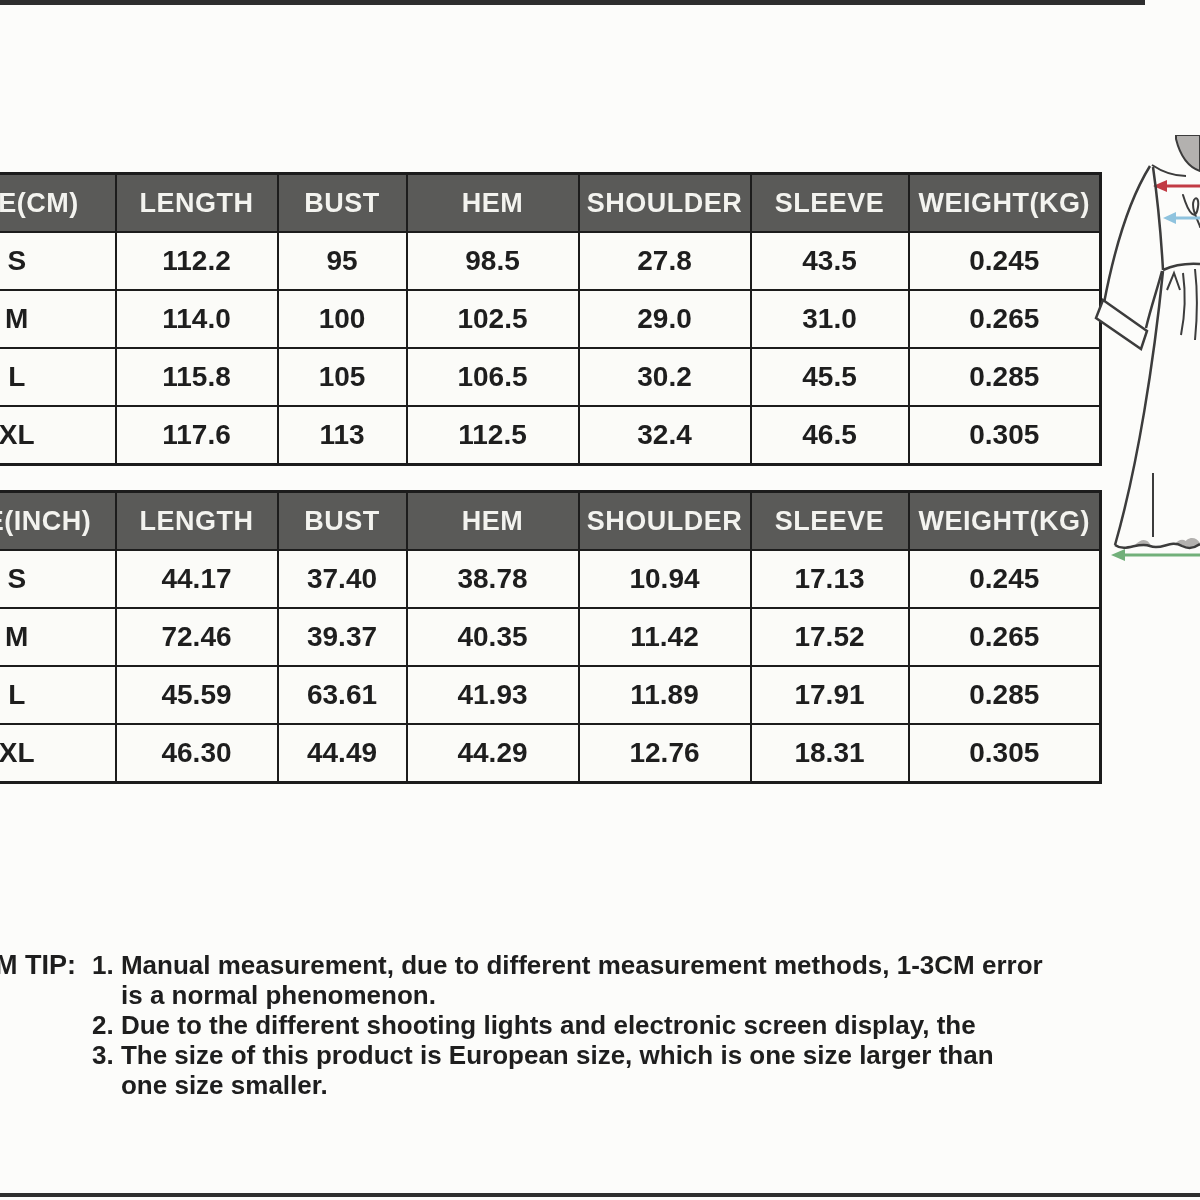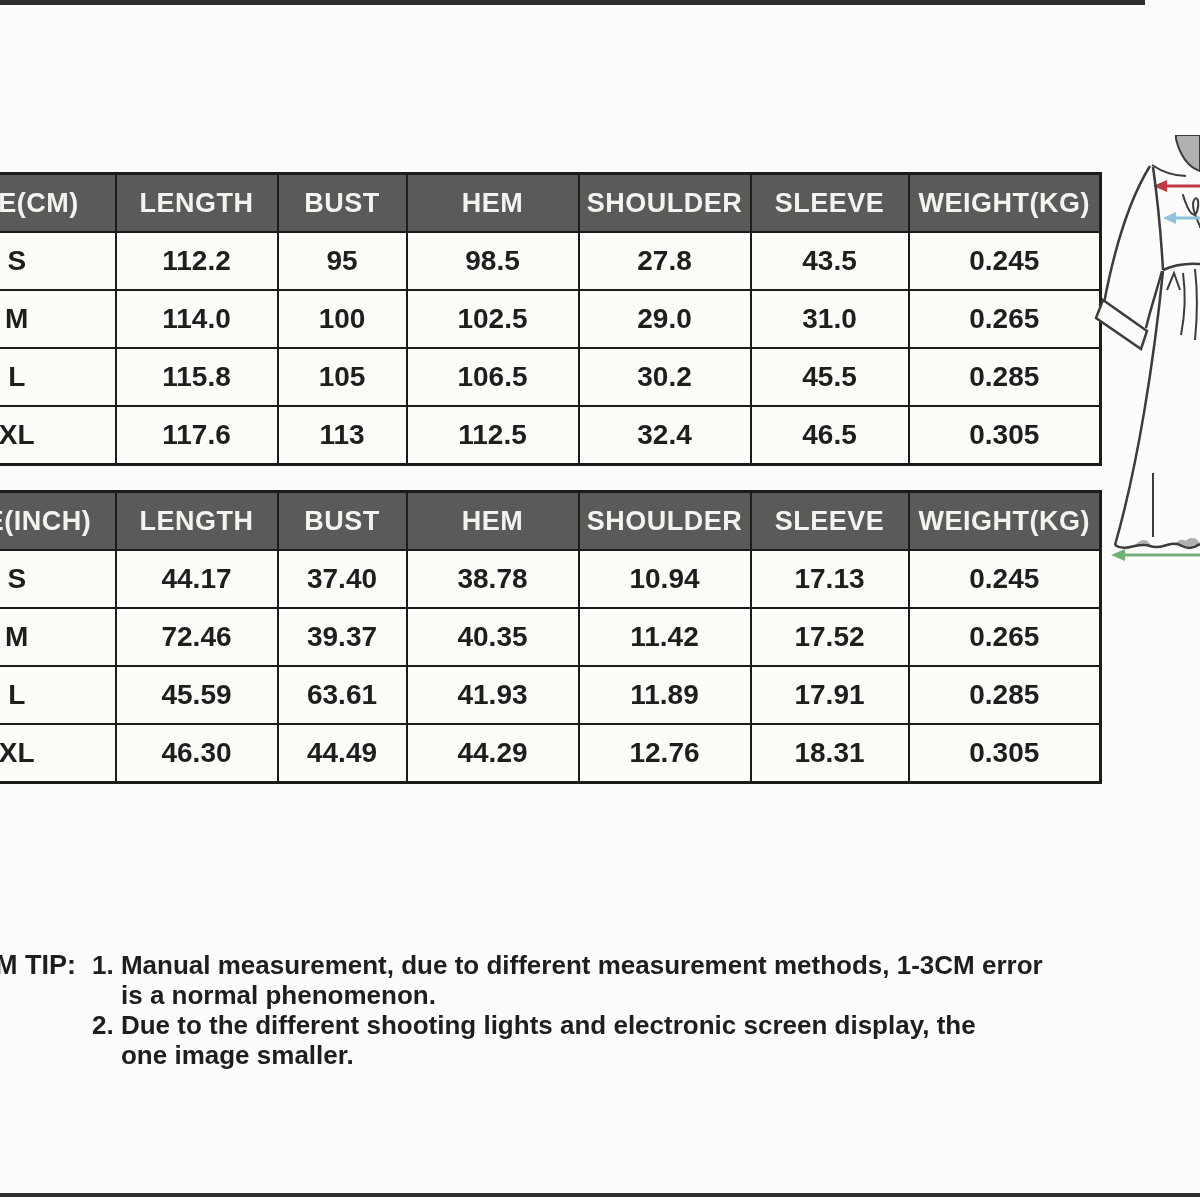--- a/index.html
+++ b/index.html
@@ -214,19 +214,20 @@
       <polygon points="21,420 35,414 35,426" fill="var(--arrow-green)"></polygon>
     </svg>
   </div>
 
   <div class="warm-tip">
     <div class="tip-label">WARM TIP:</div>
     <div class="tip-lines">
         <div class="tip-line">1. Manual measurement, due to different measurement methods, 1-3CM error</div>
         <div class="tip-line cont">is a normal phenomenon.</div>
         <div class="tip-line">2. Due to the different shooting lights and electronic screen display, the</div>
-        <div class="tip-line cont">one image smaller.</div>
+        <div class="tip-line">3. The size of this product is European size, which is one size larger than</div>
+        <div class="tip-line cont">one size smaller.</div>
       </div>
   </div>
 
   <div class="bottom-rule"></div>
 
 </div>
 
 </body></html>

